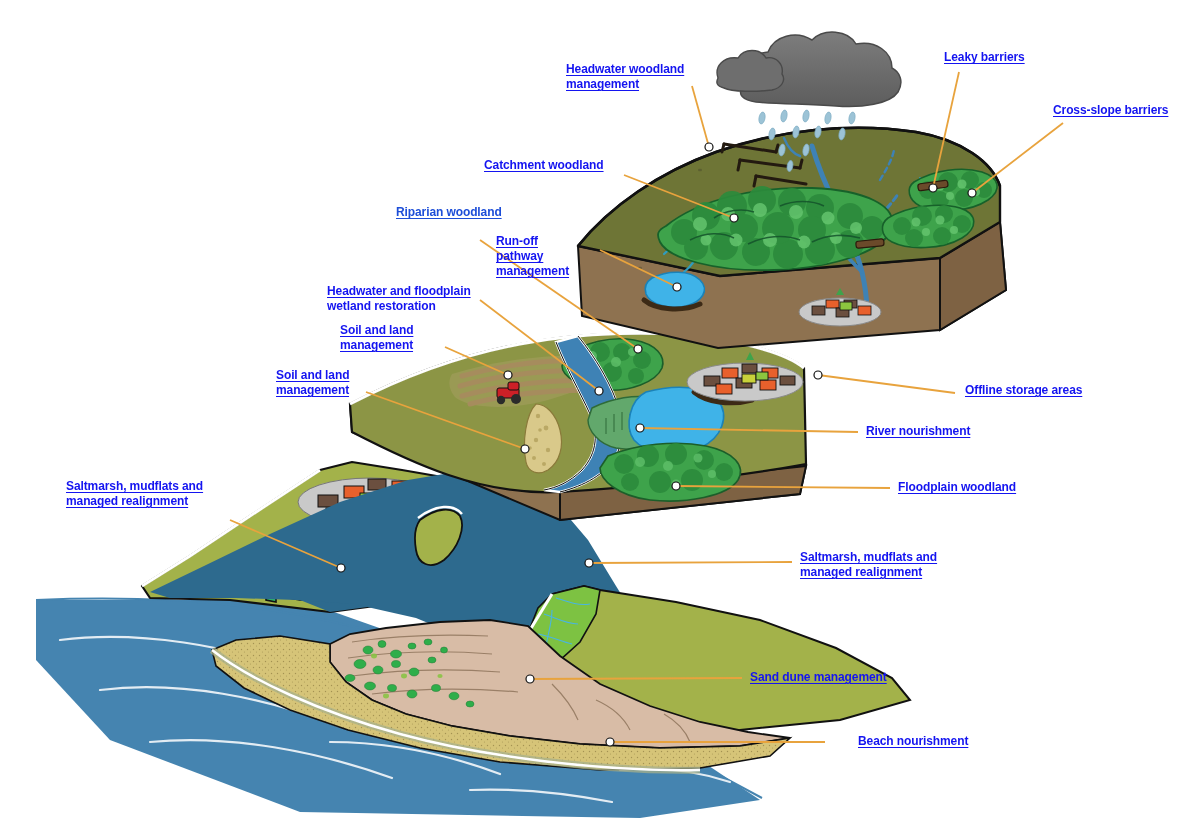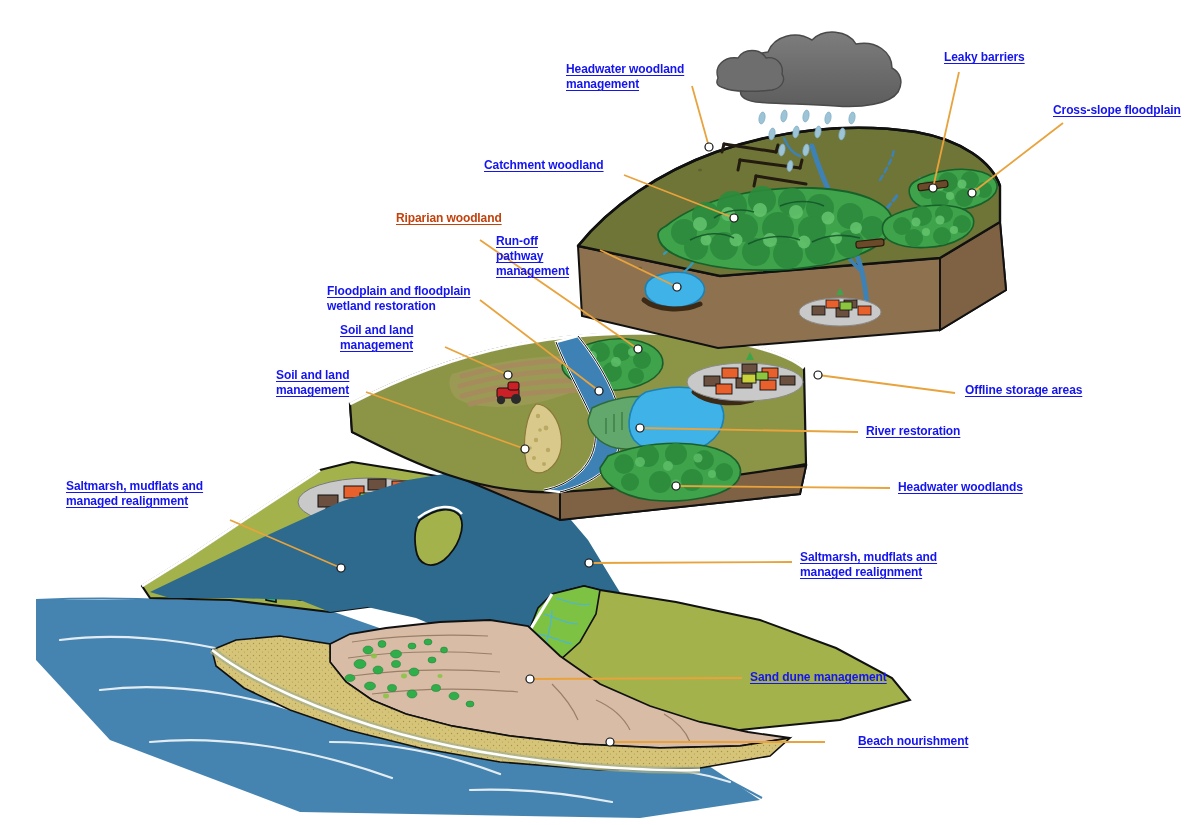--- a/index.html
+++ b/index.html
@@ -527,29 +527,29 @@
         <line x1="742" y1="678" x2="530" y2="679" stroke="#E8A33D" stroke-width="1.8"></line>
         <circle cx="530" cy="679" r="4" fill="#FFFFFF" stroke="#111111" stroke-width="1.2"></circle>
         <line x1="825" y1="742" x2="610" y2="742" stroke="#E8A33D" stroke-width="1.8"></line>
         <circle cx="610" cy="742" r="4" fill="#FFFFFF" stroke="#111111" stroke-width="1.2"></circle>
       </g>
 </svg>
 
 <div id="labels">
       <div class="lbl" style="left: 566px; top: 62px; color: rgb(20, 20, 240);"><span>Headwater woodland</span><br><span>management</span></div>
       <div class="lbl" style="left: 944px; top: 50px; color: rgb(20, 20, 240);"><span>Leaky barriers</span></div>
-      <div class="lbl" style="left: 1053px; top: 103px; color: rgb(20, 20, 240);"><span>Cross-slope floodplain</span></div>
+      <div class="lbl" style="left: 1053px; top: 103px; color: rgb(20, 20, 240);"><span>Cross-slope barriers</span></div>
       <div class="lbl" style="left: 484px; top: 158px; color: rgb(20, 20, 240);"><span>Catchment woodland</span></div>
       <div class="lbl" style="left: 496px; top: 198px; color: rgb(20, 20, 240); margin-top: 36px;"><span>Run-off</span><br><span>pathway</span><br><span>management</span></div>
-      <div class="lbl" style="left: 366px; top: 211px; color: #c2410c; padding-left: 30px;"><span>Riparian woodland</span></div>
-      <div class="lbl" style="left: 327px; top: 284px; color: rgb(20, 20, 240);"><span>Floodplain and floodplain</span><br><span class="nound">wetland restoration</span></div>
+      <div class="lbl" style="left: 366px; top: 205px; color: #1d4ed8; padding-left: 30px;"><span>Riparian woodland</span></div>
+      <div class="lbl" style="left: 327px; top: 284px; color: rgb(20, 20, 240);"><span>Headwater and floodplain</span><br><span class="nound">wetland restoration</span></div>
       <div class="lbl" style="left: 340px; top: 323px; color: rgb(20, 20, 240);"><span>Soil and land</span><br><span>management</span></div>
       <div class="lbl" style="left: 276px; top: 368px; color: rgb(20, 20, 240);"><span>Soil and land</span><br><span>management</span></div>
       <div class="lbl" style="left: 965px; top: 383px; color: rgb(20, 20, 240);"><span>Offline storage areas</span></div>
-      <div class="lbl" style="left: 866px; top: 424px; color: rgb(20, 20, 240);"><span>River restoration</span></div>
-      <div class="lbl" style="left: 898px; top: 480px; color: rgb(20, 20, 240);"><span>Headwater woodlands</span></div>
+      <div class="lbl" style="left: 866px; top: 424px; color: rgb(20, 20, 240);"><span>River nourishment</span></div>
+      <div class="lbl" style="left: 898px; top: 480px; color: rgb(20, 20, 240);"><span>Floodplain woodland</span></div>
       <div class="lbl" style="left: 66px; top: 479px; color: rgb(20, 20, 240);"><span>Saltmarsh, mudflats and</span><br><span>managed realignment</span></div>
       <div class="lbl" style="left: 800px; top: 550px; color: rgb(20, 20, 240);"><span>Saltmarsh, mudflats and</span><br><span>managed realignment</span></div>
       <div class="lbl" style="left: 750px; top: 670px; color: rgb(20, 20, 240);"><span>Sand dune management</span></div>
       <div class="lbl" style="left: 833px; top: 734px; color: rgb(20, 20, 240); padding-left: 25px;"><span>Beach nourishment</span></div>
     </div>
 
 </div>
 
 </body></html>

